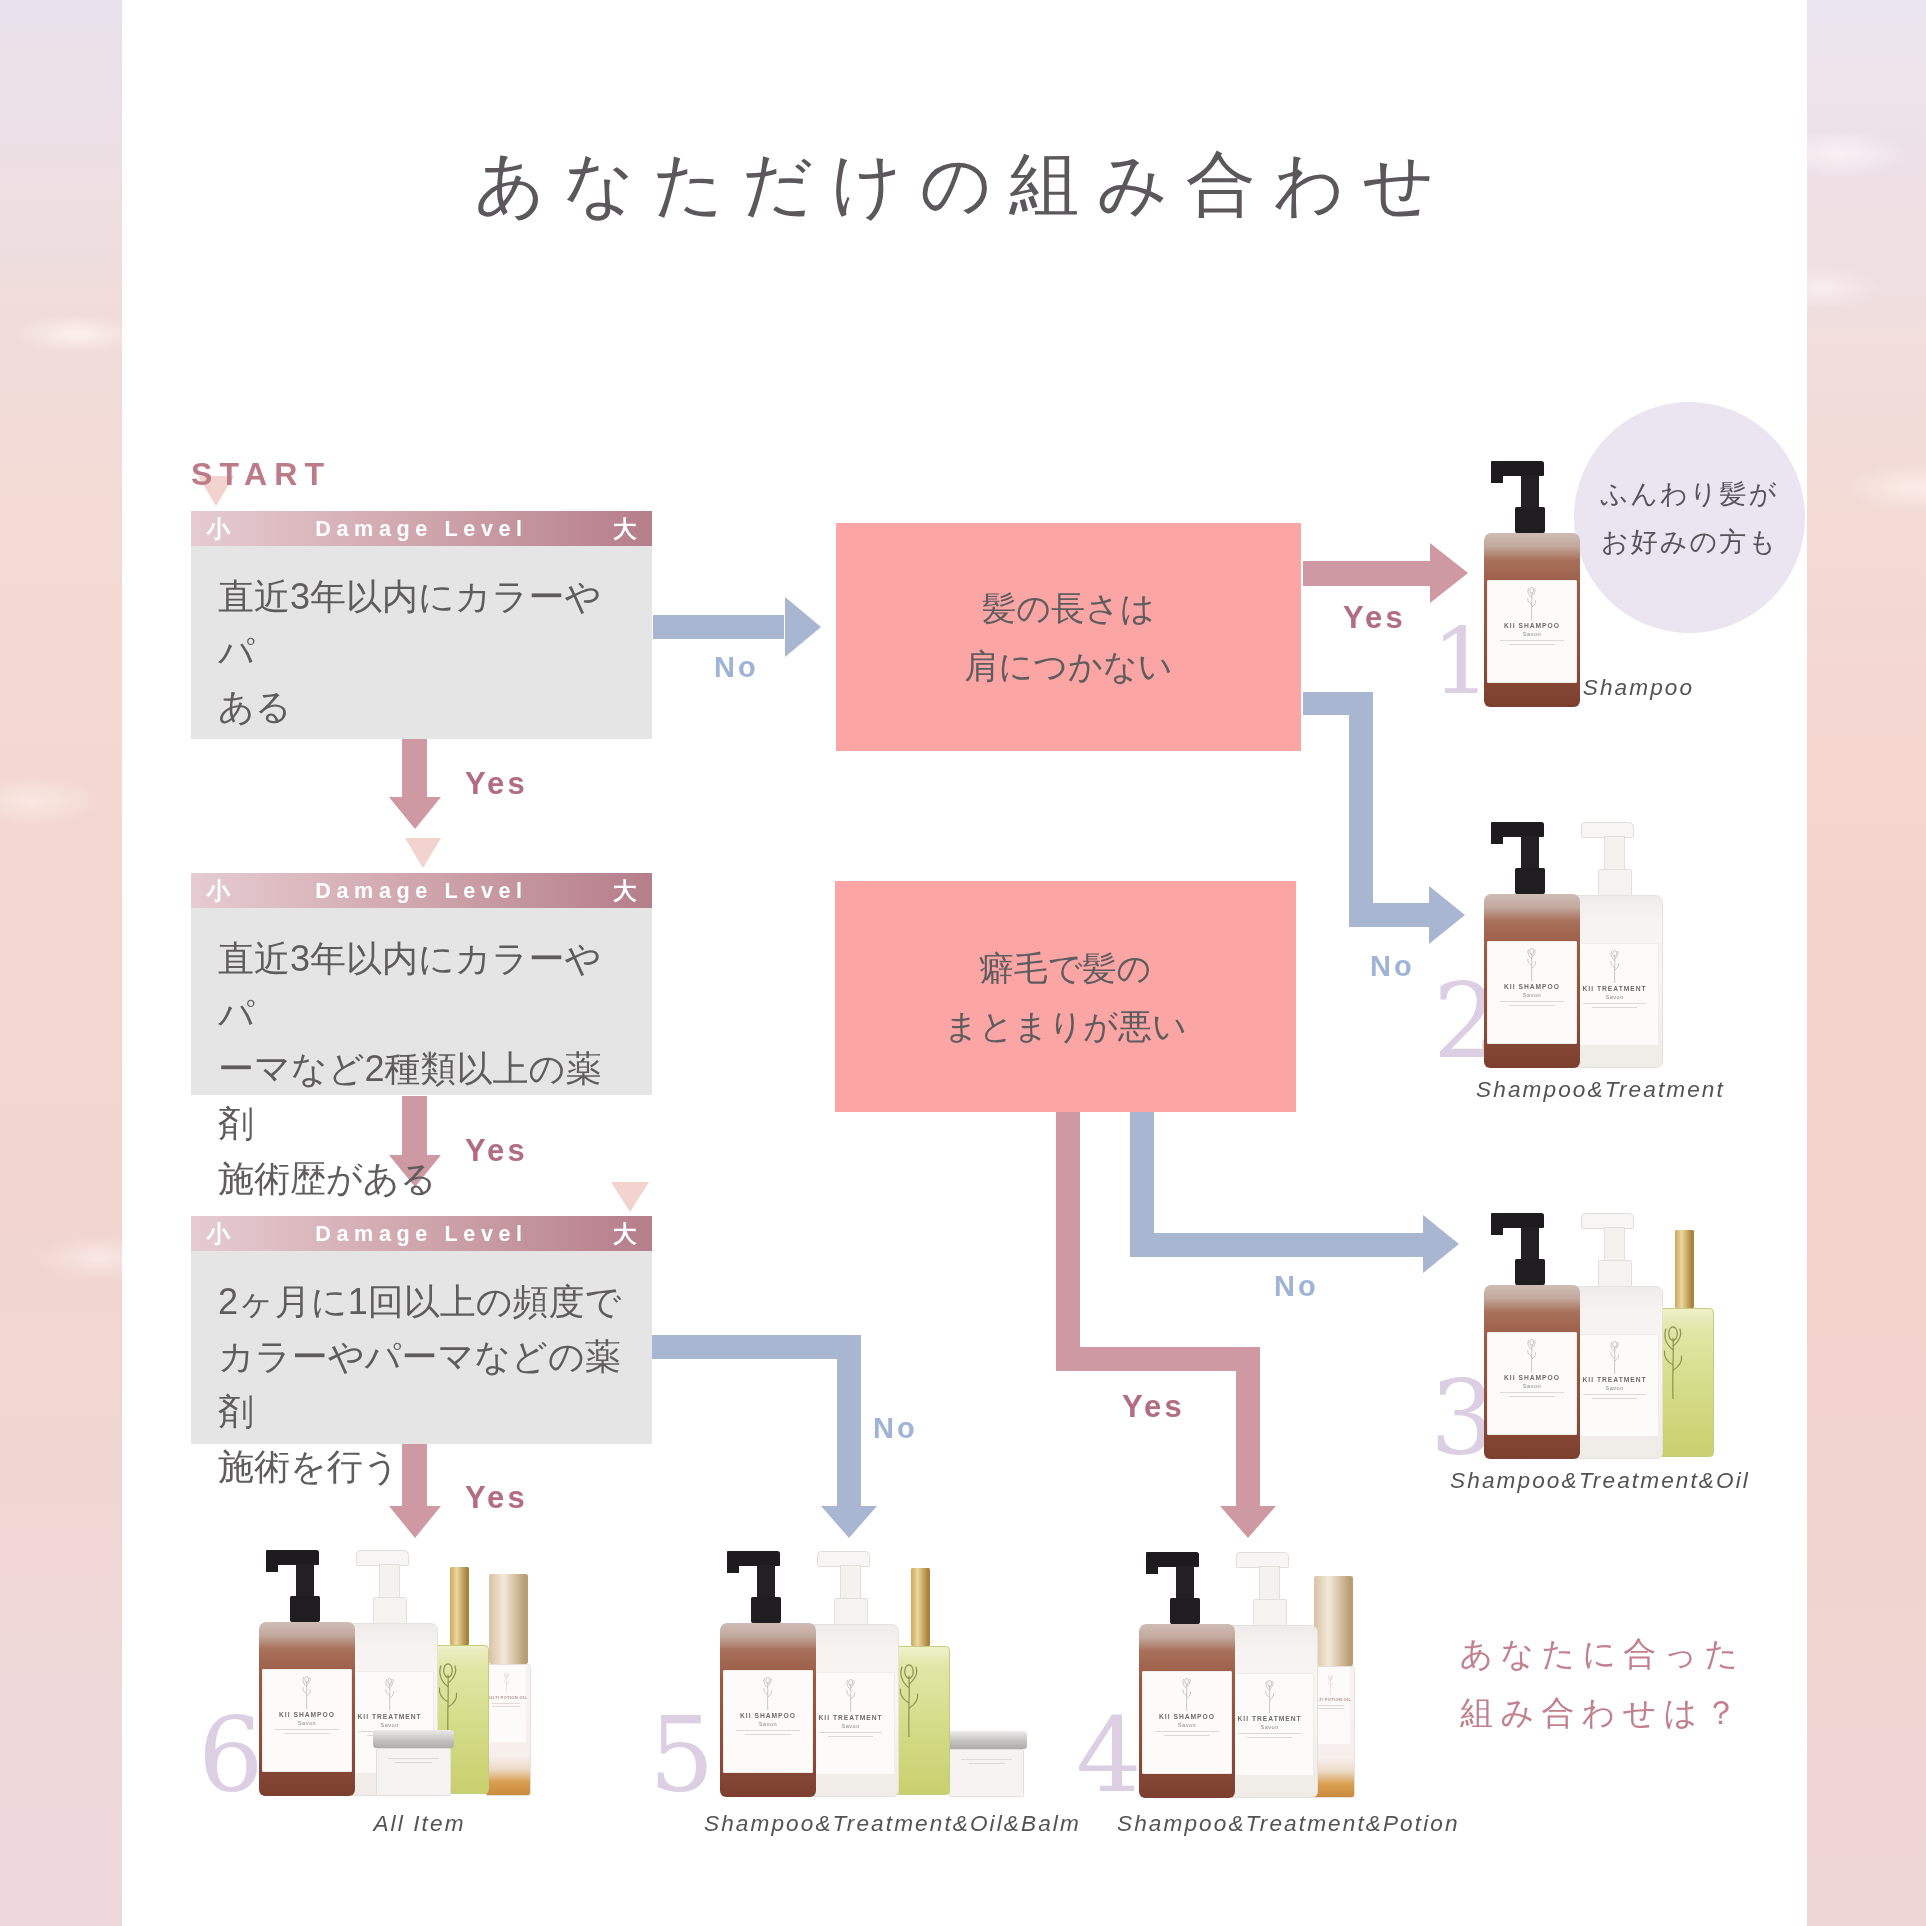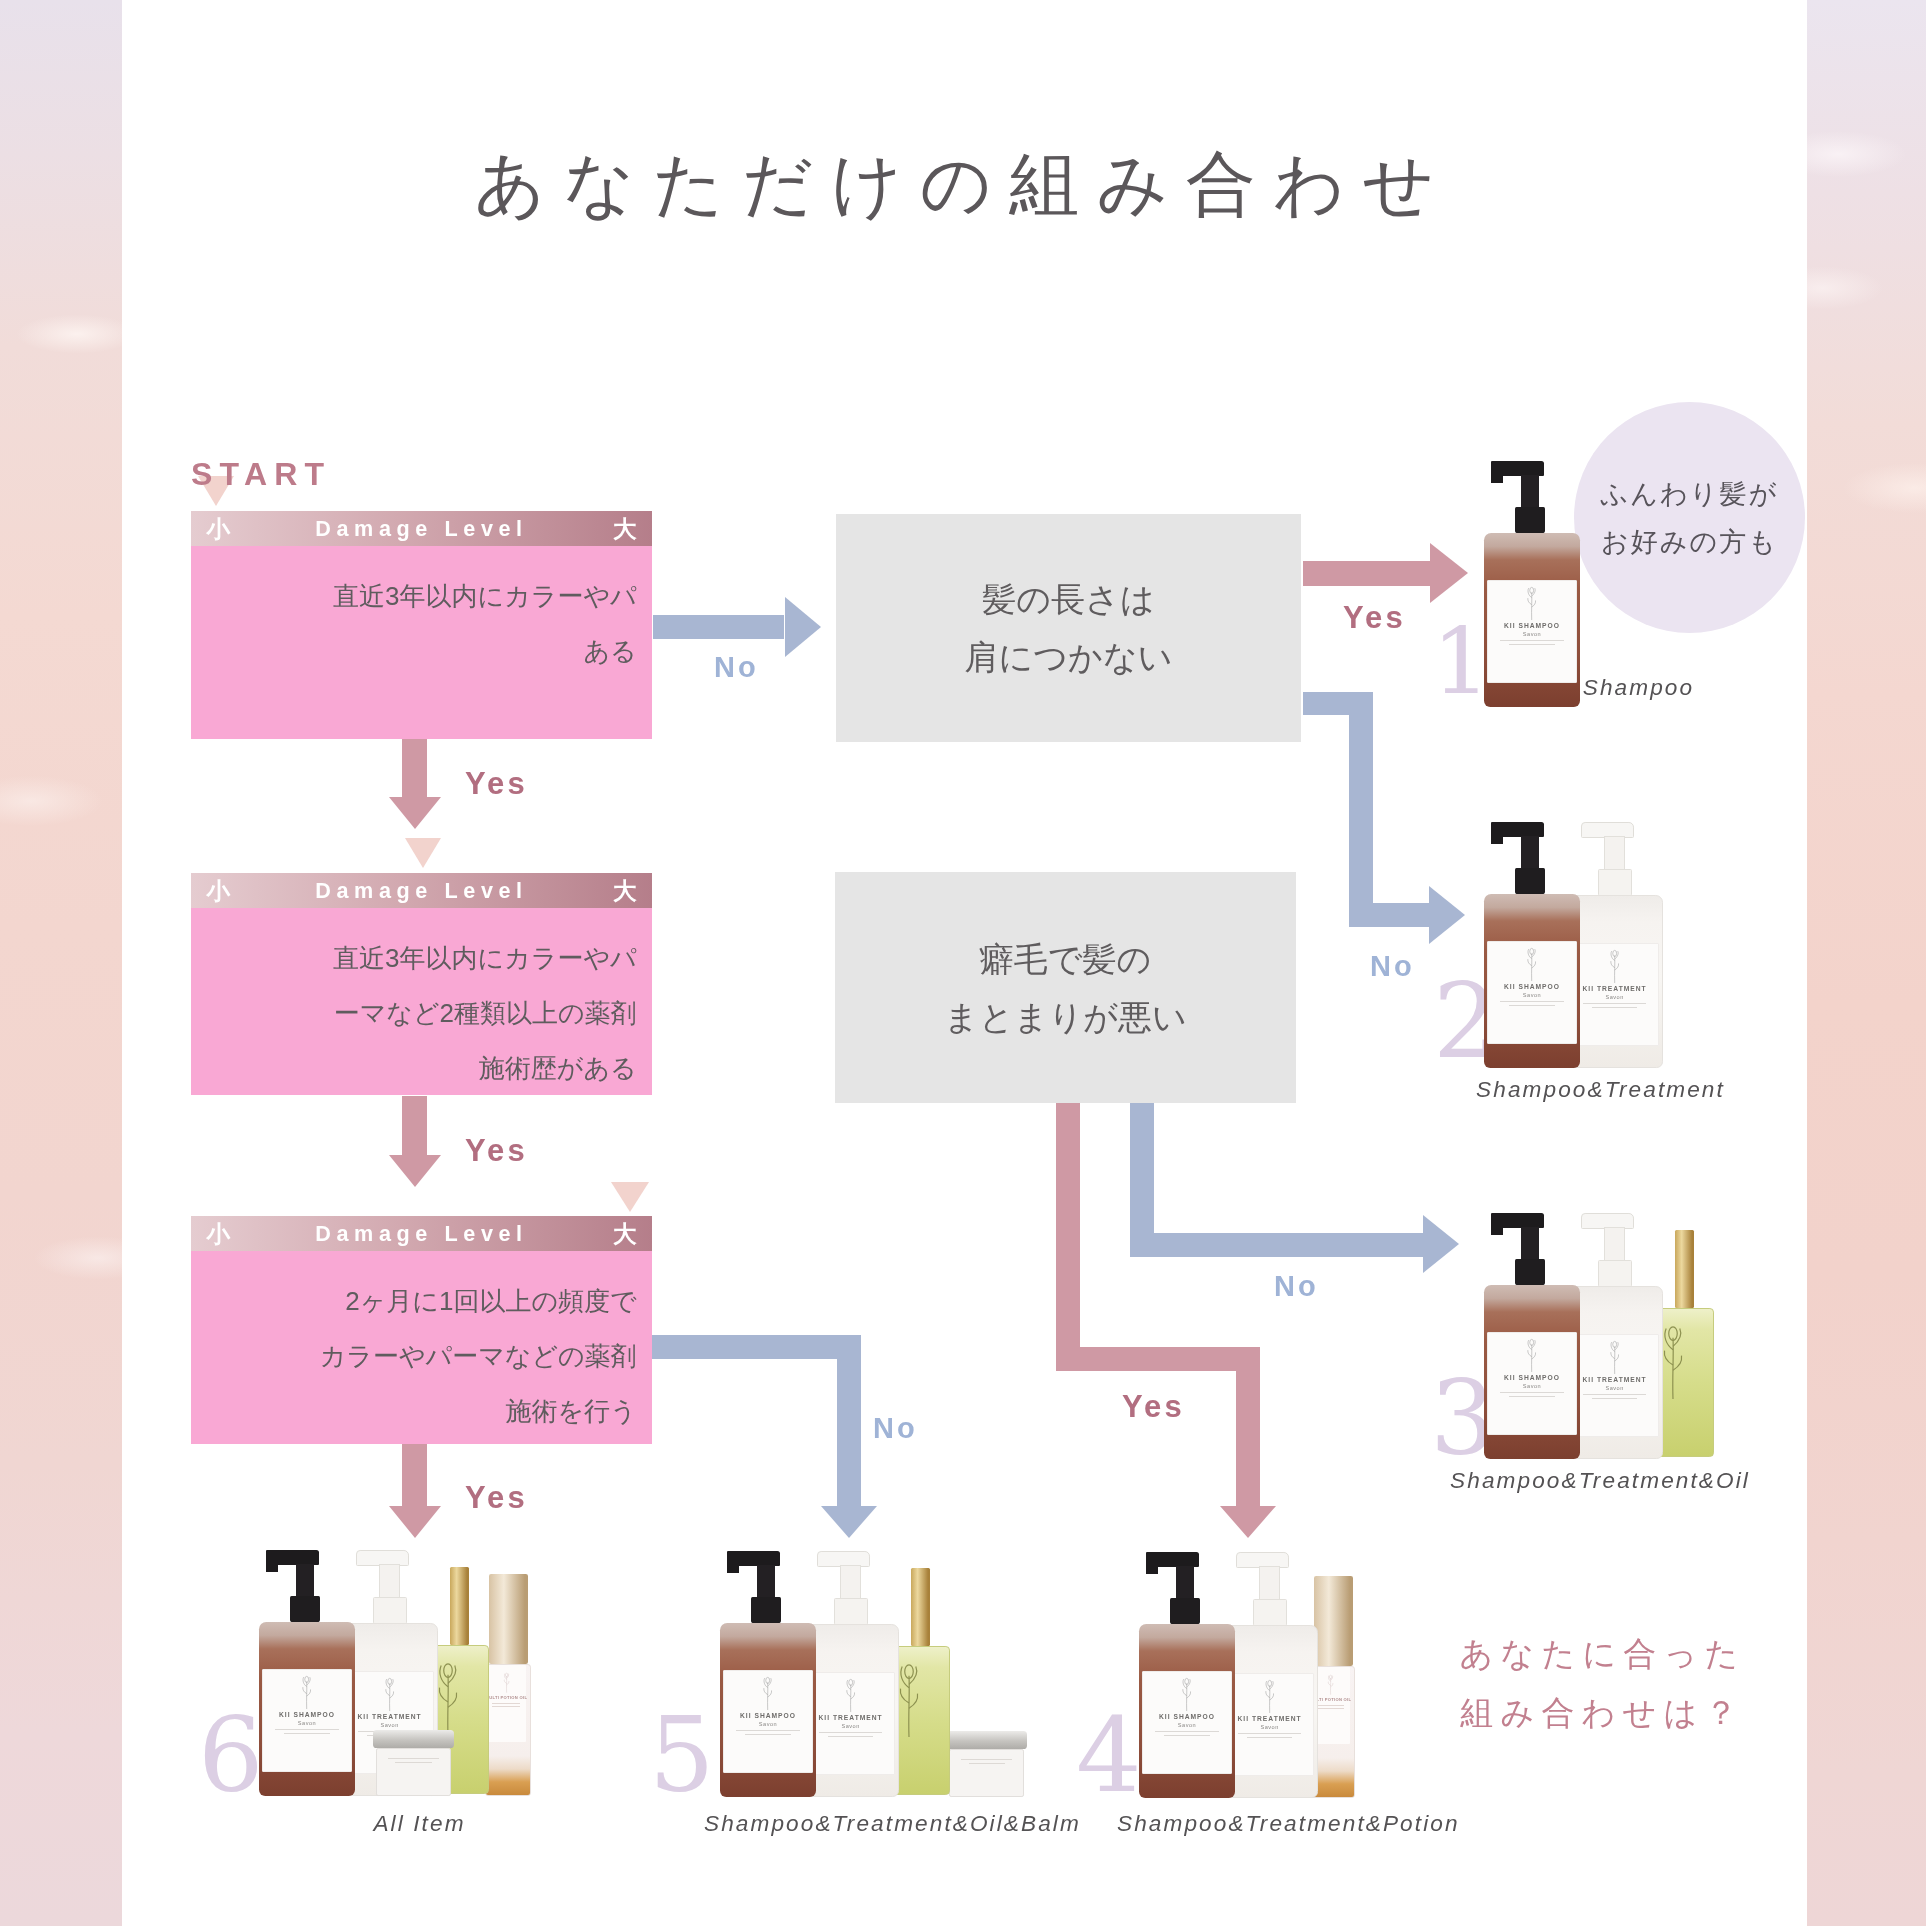--- a/index.html
+++ b/index.html
@@ -33,28 +33,28 @@
   .start-label{position:absolute;left:191px;top:456px;width:461px;z-index:2;
     font-size:32px;font-weight:bold;letter-spacing:7.2px;color:#bd7b8a;}
 
   
   .qbox{position:absolute;left:191px;width:461px;z-index:2;}
   .qbox .qhead{height:35px;display:flex;align-items:center;justify-content:space-between;
     padding:0 15.4px;box-sizing:border-box;color:#ffffff;
     background:linear-gradient(90deg,#e5ccd0 0%,#d2a9b0 45%,#b57e8a 100%);}
   .qbox .qhead .small-l,.qbox .qhead .big-l{font-size:23.6px;font-weight:600;}
   .qbox .qhead .dmg{font-size:21.6px;font-weight:600;letter-spacing:5.6px;}
-  .qbox .qbody{background:#f9a8d4;padding:22.6px 15.4px 0 27px;box-sizing:border-box;
-    color:#5f5c5e;font-size:26px;line-height:55px;text-align:right;}
+  .qbox .qbody{background:#e5e5e5;padding:22.6px 15.4px 0 27px;box-sizing:border-box;
+    color:#5f5c5e;font-size:36px;line-height:55px;text-align:left;}
   .q1{top:511px;}  .q1 .qbody{height:193px;}
   .q2{top:873px;} .q2 .qbody{height:187px;}
   .q3{top:1216px;} .q3 .qbody{height:193px;}
 
-  .mbox{position:absolute;z-index:2;background:#e5e5e5;display:flex;flex-direction:column;
-    align-items:center;justify-content:center;color:#5f5c5e;font-size:34px;line-height:58px;}
+  .mbox{position:absolute;z-index:2;background:#fca5a5;display:flex;flex-direction:column;
+    align-items:center;justify-content:center;color:#5f5c5e;font-size:34px;line-height:58px;margin-top:9px;}
   .m1{left:836px;top:514px;width:465px;height:228px;}
   .m2{left:835px;top:872px;width:461px;height:231px;}
 
   
   .shaft{position:absolute;z-index:1;}
   .pink{background:#cf99a4;}
   .blue{background:#a8b6d2;}
   .tri{position:absolute;z-index:1;width:0;height:0;}
   .flow-label{position:absolute;z-index:2;font-weight:bold;letter-spacing:3.1px;}
   .lbl-yes{color:#b26e80;font-size:31px;}

